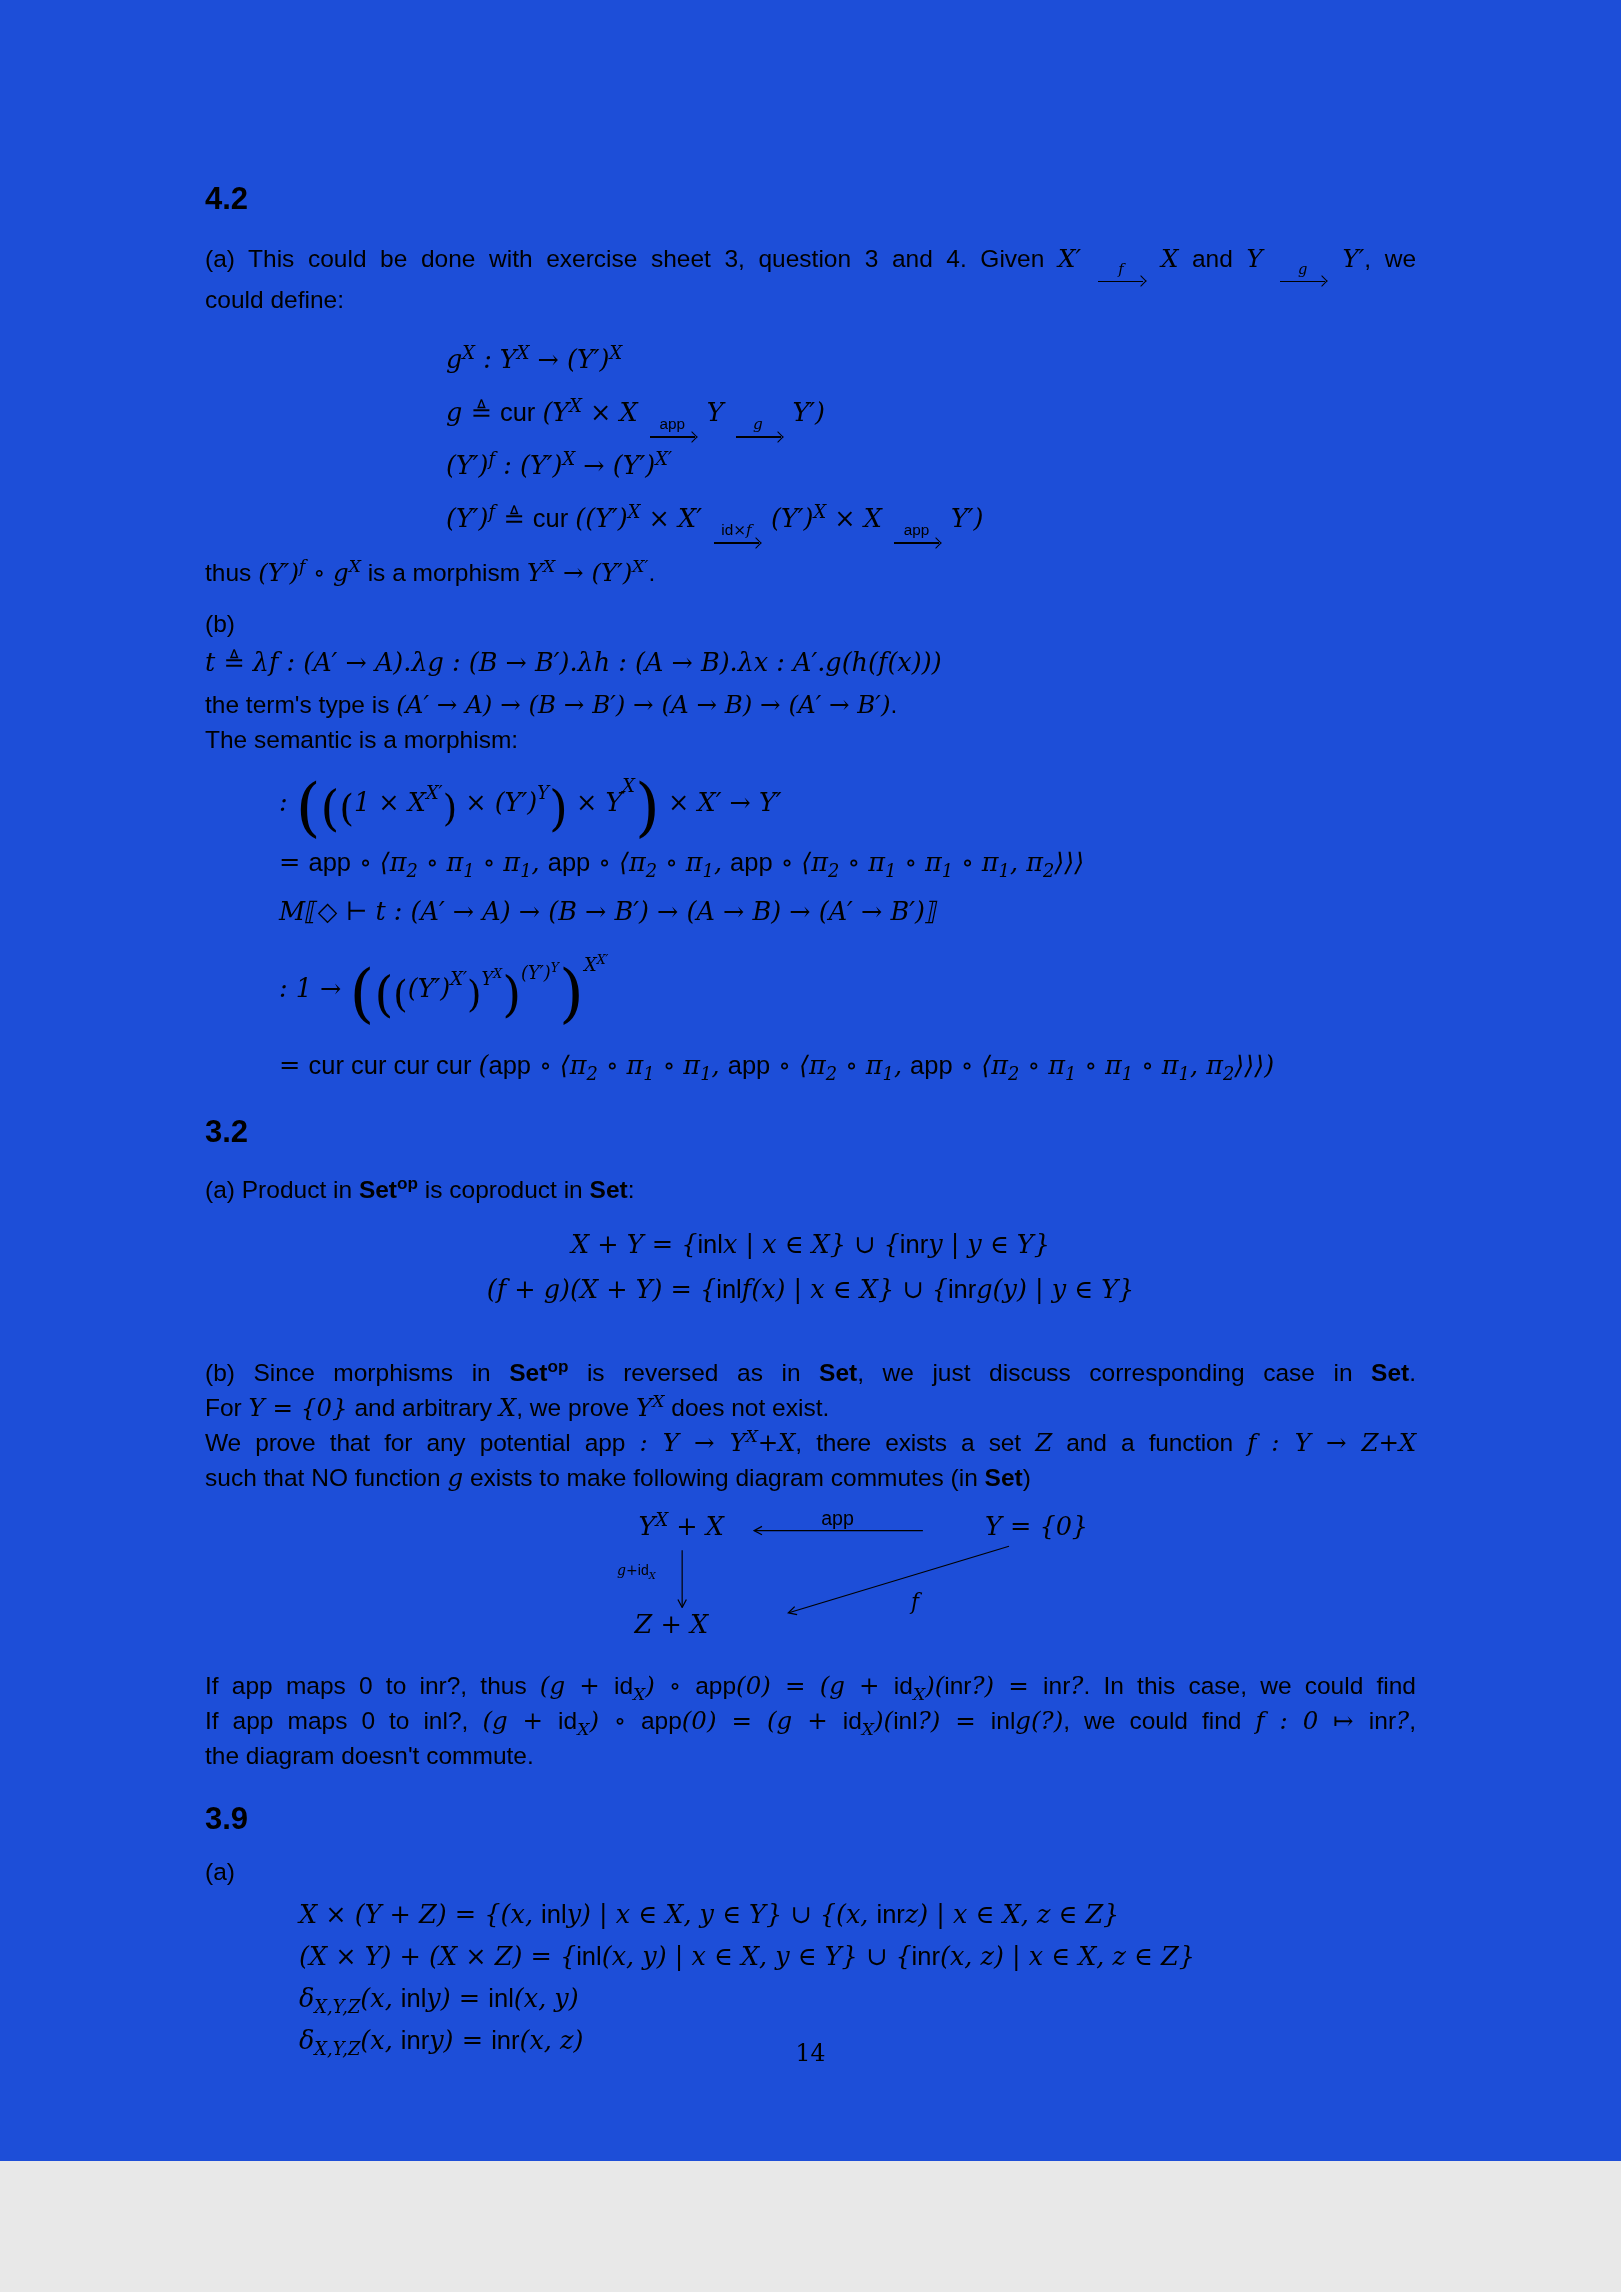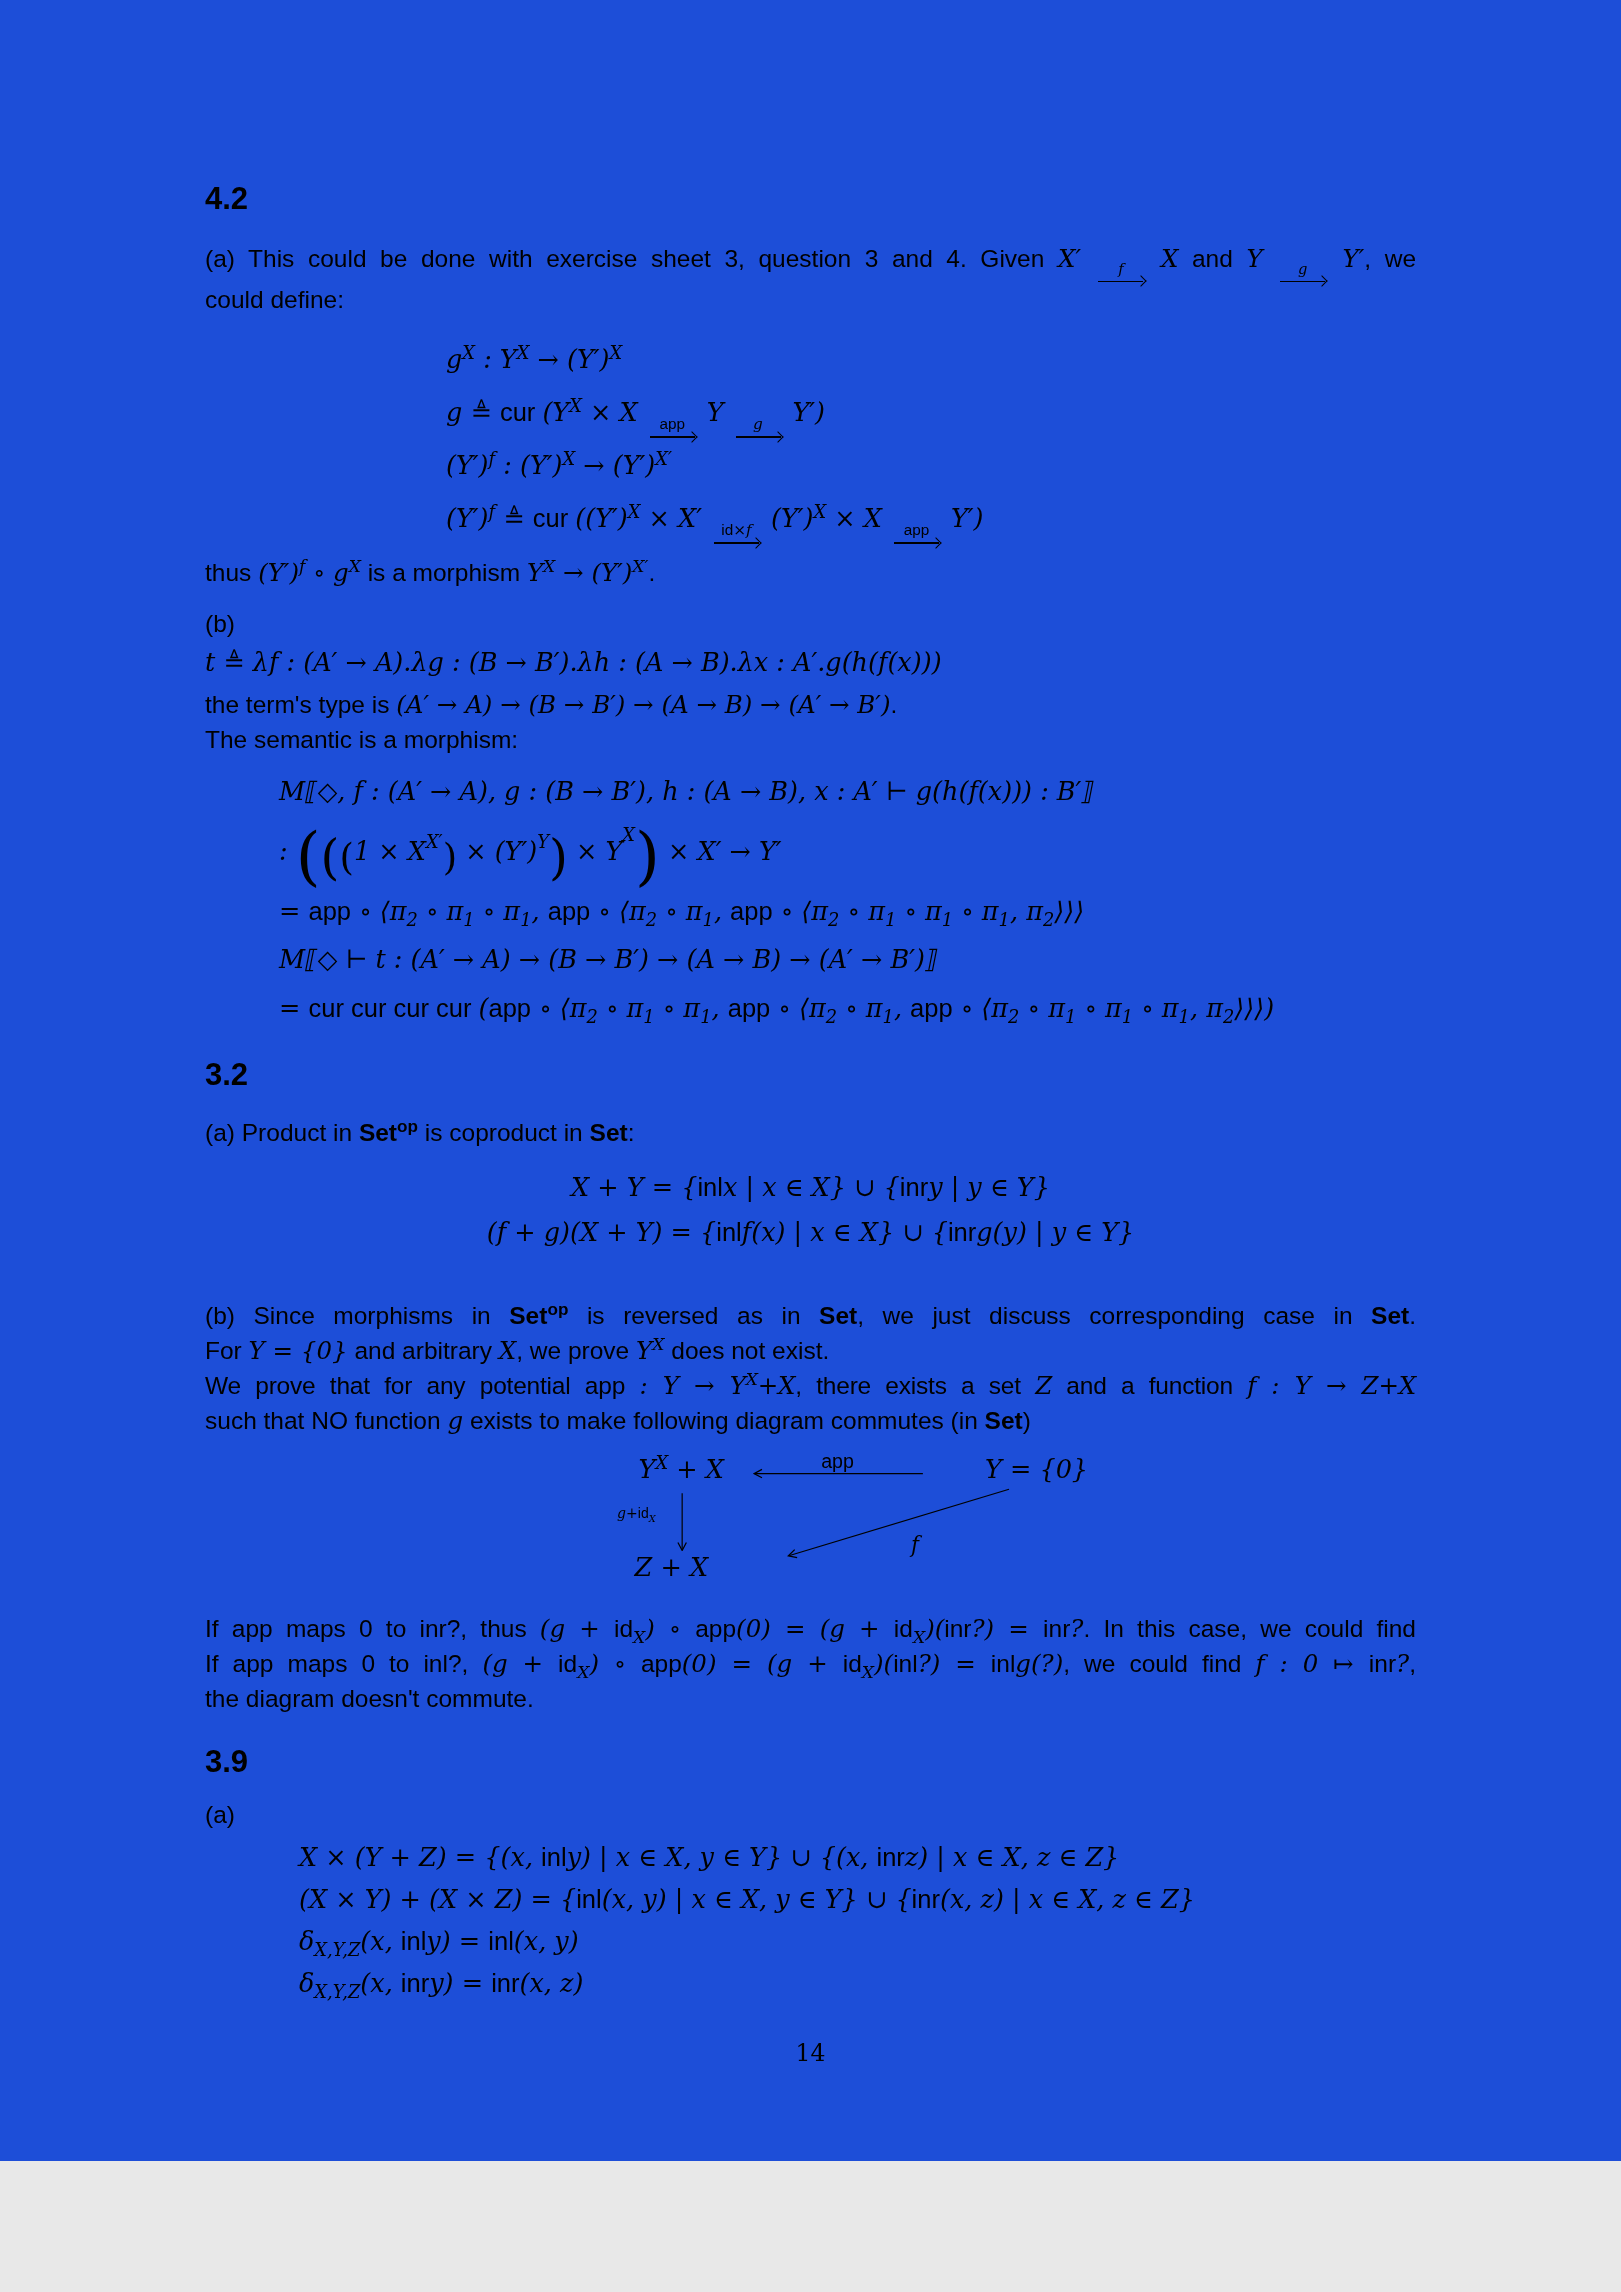--- a/index.html
+++ b/index.html
@@ -116,24 +116,24 @@
     <div class="text blabel">(b)</div>
 
     <div class="math t-eq">t ≜ λf : (A′ → A).λg : (B → B′).λh : (A → B).λx : A′.g(h(f(x)))</div>
 
     <div class="typelines">
       <div class="text">the term's type is <span class="mi">(A′ → A) → (B → B′) → (A → B) → (A′ → B′)</span>.</div>
       <div class="text">The semantic is a morphism:</div>
     </div>
 
     <div class="mblock">
-      <div class="math">M⟦◇, f : (A′ → A), g : (B → B′), h : (A → B), x : A′ ⊢ g(h(f(x))) : B′⟧</div>
       <div class="math tall">: <span class="bp p3">(</span><span class="bp p2">(</span><span class="bp p1">(</span>1 × X<sup>X′</sup><span class="bp p1">)</span> × (Y′)<sup>Y</sup><span class="bp p2">)</span> × Y<sup>X</sup><span class="bp p3">)</span> × X′ → Y′</div>
       <div class="math">= <span class="up">app</span> ∘ ⟨π<sub>2</sub> ∘ π<sub>1</sub> ∘ π<sub>1</sub>, <span class="up">app</span> ∘ ⟨π<sub>2</sub> ∘ π<sub>1</sub>, <span class="up">app</span> ∘ ⟨π<sub>2</sub> ∘ π<sub>1</sub> ∘ π<sub>1</sub> ∘ π<sub>1</sub>, π<sub>2</sub>⟩⟩⟩</div>
       <div class="math">M⟦◇ ⊢ t : (A′ → A) → (B → B′) → (A → B) → (A′ → B′)⟧</div>
+      <div class="math tower">: 1 → <span class="bp p3">(</span><span class="bp p2">(</span><span class="bp p1">(</span>(Y′)<sup>X′</sup><span class="bp p1">)</span><sup>Y<sup>X</sup></sup><span class="bp p2">)</span><sup>(Y′)<sup>Y</sup></sup><span class="bp p3">)</span><sup>X<sup>X′</sup></sup></div>
       <div class="math">= <span class="up">cur cur cur cur </span> (<span class="up">app</span> ∘ ⟨π<sub>2</sub> ∘ π<sub>1</sub> ∘ π<sub>1</sub>, <span class="up">app</span> ∘ ⟨π<sub>2</sub> ∘ π<sub>1</sub>, <span class="up">app</span> ∘ ⟨π<sub>2</sub> ∘ π<sub>1</sub> ∘ π<sub>1</sub> ∘ π<sub>1</sub>, π<sub>2</sub>⟩⟩⟩)</div>
     </div>
 
     <h2 class="sec h43">3.2</h2>
 
     <div class="text a43">(a) Product in <b>Set</b><sup><b>op</b></sup> is coproduct in <b>Set</b>:</div>
 
     <div class="ceqs">
       <div class="math">X + Y = {<span class="up">inl</span>x | x ∈ X} ∪ {<span class="up">inr</span>y | y ∈ Y}</div>
       <div class="math">(f + g)(X + Y) = {<span class="up">inl</span>f(x) | x ∈ X} ∪ {<span class="up">inr</span>g(y) | y ∈ Y}</div>

